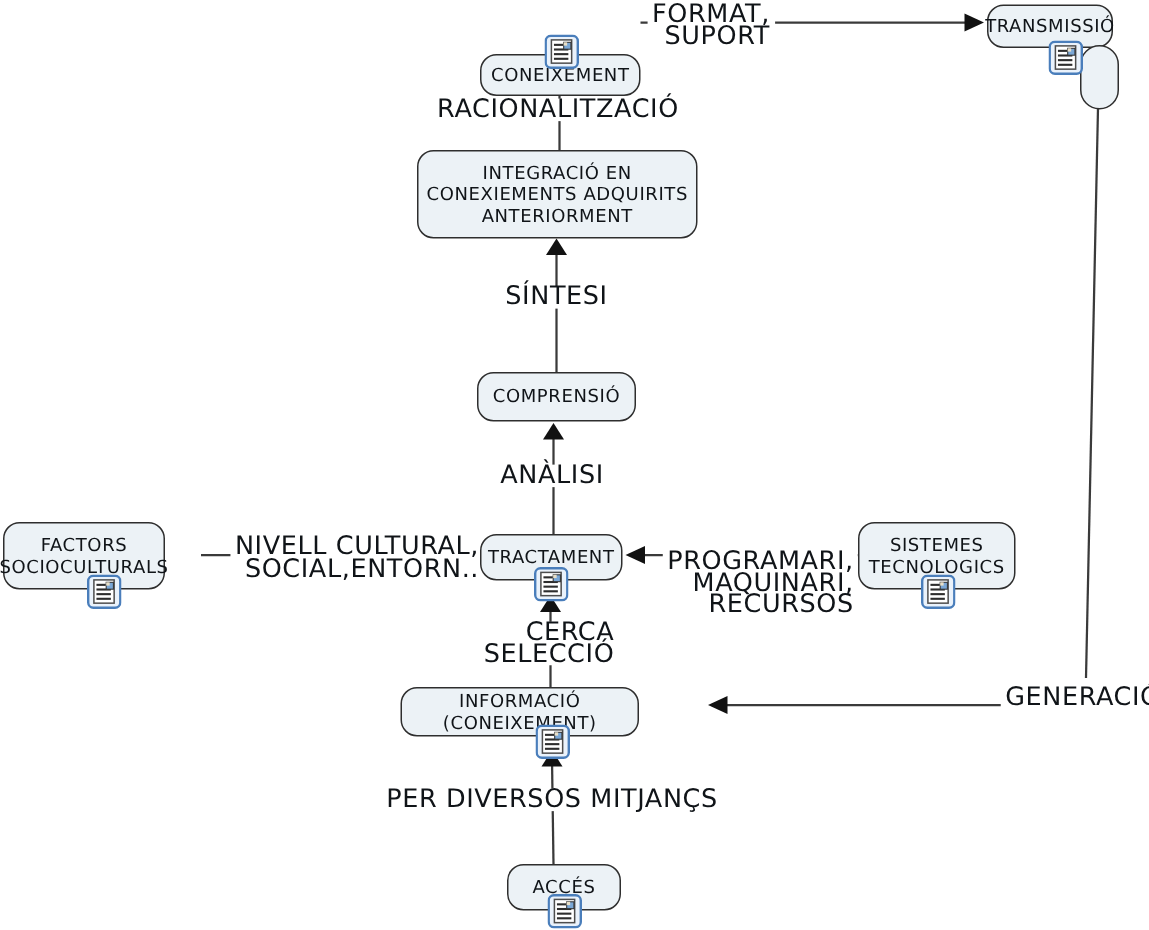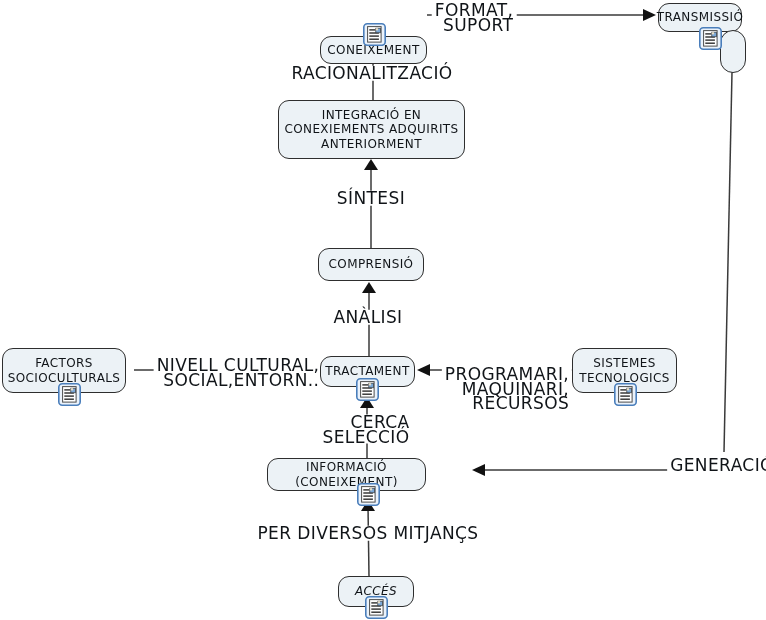--- a/index.html
+++ b/index.html
@@ -71,26 +71,26 @@
   <div class="linklabel" style="left:722px;top:465px;">GENERACIÓ</div>
   <div class="linklabel" style="left:368px;top:533px;">PER DIVERSOS MITJANÇS</div>
 
   <div class="node" style="left:320px;top:3px;width:107px;height:28px;margin-top:33px;">CONEIXEMENT</div>
   <div class="node" style="left:658px;top:3px;width:84px;height:29px;">TRANSMISSIÓ</div>
   <div class="node" style="left:278px;top:100px;width:187px;height:59px;">INTEGRACIÓ EN
 CONEXIEMENTS ADQUIRITS
 ANTERIORMENT</div>
   <div class="node" style="left:318px;top:248px;width:106px;height:33px;">COMPRENSIÓ</div>
   <div class="node" style="left:320px;top:356px;width:95px;height:31px;">TRACTAMENT</div>
-  <div class="node" style="left:2px;top:348px;width:124px;height:45px;">FACTORS
+  <div class="node" style="left:2px;top:348px;width:108px;height:45px;">FACTORS
 SOCIOCULTURALS</div>
   <div class="node" style="left:572px;top:348px;width:105px;height:45px;">SISTEMES
 TECNOLOGICS</div>
   <div class="node" style="left:267px;top:458px;width:159px;height:33px;">INFORMACIÓ (CONEIXEMENT)</div>
-  <div class="node" style="left:338px;top:576px;width:76px;height:31px;font-style:italic;">ACCÉS</div>
+  <div class="node" style="left:338px;top:576px;width:76px;height:31px;">ACCÉS</div>
 
   <div class="pill" style="left:720px;top:30px;width:26px;height:43px;"></div>
 
   <span class="res-icon" style="left:363px;top:23px;"><svg width="23" height="23" viewBox="0 0 23 23">
       <rect x="0.8" y="0.8" width="21.4" height="21.4" rx="3.5" fill="#eaf2fb" stroke="#4a7ebb" stroke-width="1.6"></rect>
       <rect x="4.6" y="3.6" width="13.5" height="15.5" fill="#ffffff" stroke="#4d4d4d" stroke-width="1"></rect>
       <rect x="6.3" y="6.2" width="6.2" height="1.4" fill="#2d2d2d"></rect>
       <rect x="6.3" y="9.3" width="9.6" height="1.4" fill="#2d2d2d"></rect>
       <rect x="6.3" y="12.4" width="9.6" height="1.4" fill="#2d2d2d"></rect>
       <rect x="6.3" y="15.5" width="9.6" height="1.4" fill="#2d2d2d"></rect>

